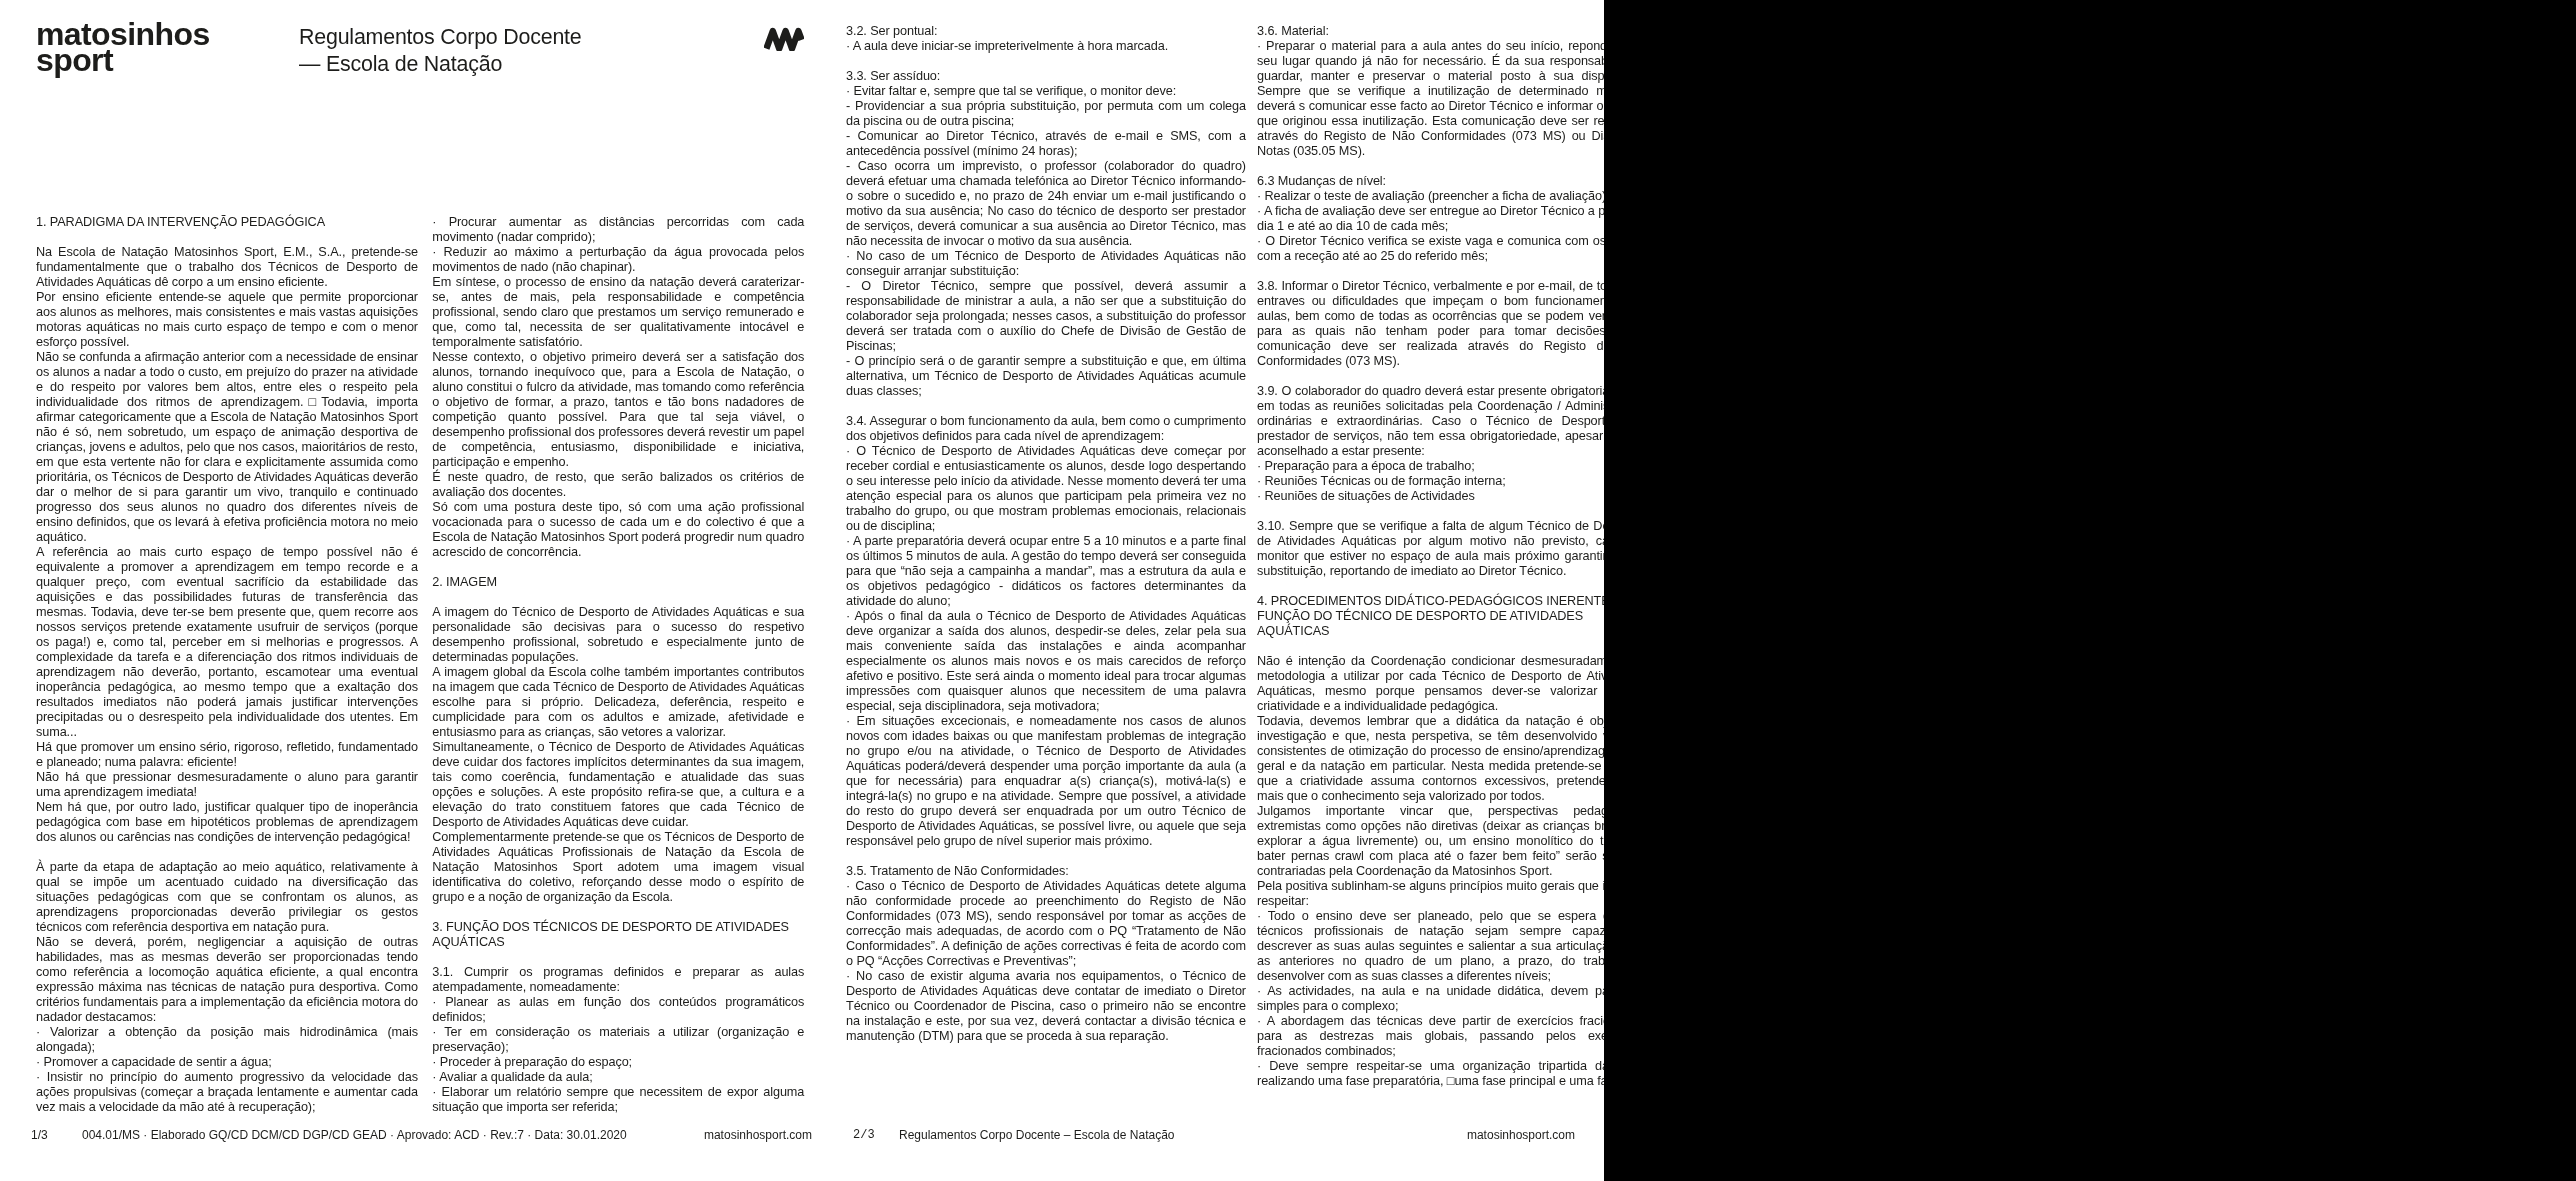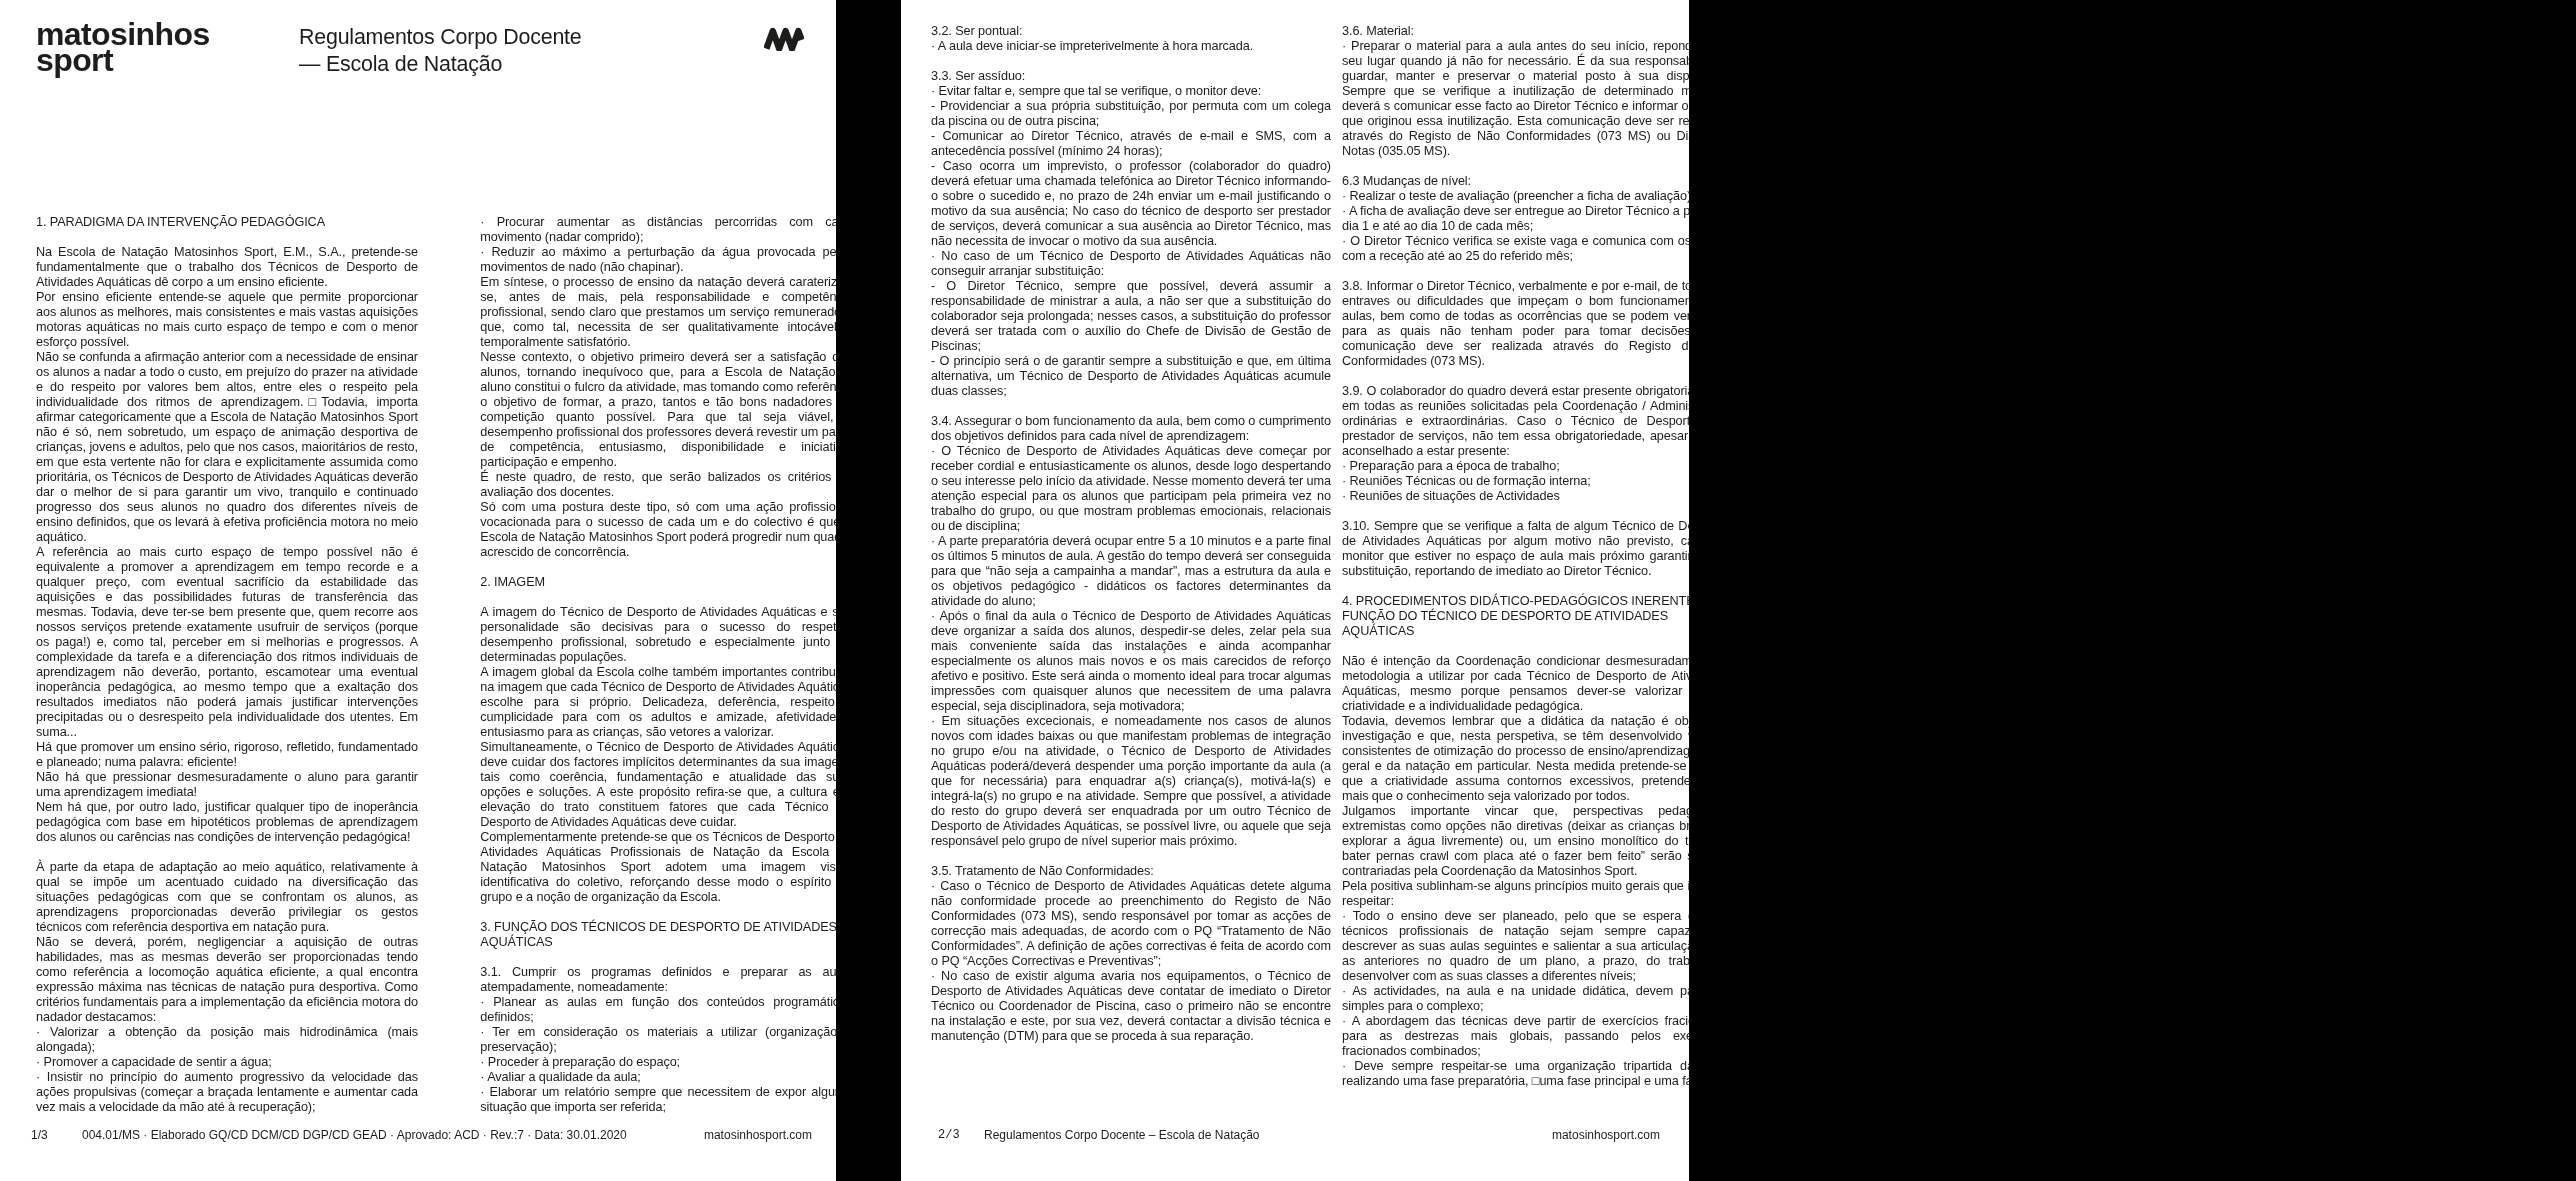--- a/index.html
+++ b/index.html
@@ -1,25 +1,25 @@
 <!DOCTYPE html>
 <html lang="pt" style="font-size:12.7px"><head>
 <meta charset="utf-8">
 <style>
   html,body{margin:0;padding:0;background:#000;}
   body{width:2576px;height:1182px;position:relative;font-family:"Liberation Sans","DejaVu Sans",sans-serif;color:#1d1d1b;}
   .canvas{position:absolute;inset:0;background:#000;}
   .page{position:absolute;top:0;height:1182px;background:#ffffff;overflow:hidden;}
   #page1{left:0;width:836px;}
-  #page2{left:901px;width:788px;}
+  #page2{left:816px;width:788px;}
   .brand{position:absolute;left:36px;top:20.6px;font-weight:bold;font-size:32px;line-height:26px;letter-spacing:-0.6px;}
   .doc-title{position:absolute;left:299px;top:24px;margin:0;font-weight:400;font-size:21.4px;line-height:27px;letter-spacing:-0.2px;}
   .mlogo{position:absolute;left:764px;top:27px;}
   .cols{position:absolute;display:flex;}
-  #page1 .cols{left:36px;top:215px;gap:48px;}
+  #page1 .cols{left:36px;top:215px;}
   #page1 .colA{width:382px;margin-right:14.3px;}
   #page1 .colB{width:372px;}
   #page2 .cols{left:30px;top:24px;}
   #page2 .colA{width:400px;margin-right:11px;}
   #page2 .colB{width:387px;}
   .blk{margin:0;font-size:12.7px;line-height:15px;letter-spacing:-0.1px;text-align:justify;}
   .blk.heading{text-align:left;}
   .gap{height:15px;}
   .pfooter{position:absolute;top:1128px;left:0;right:0;font-size:12px;line-height:14.3px;}
   .fnum{position:absolute;left:31px;text-align:center;}

